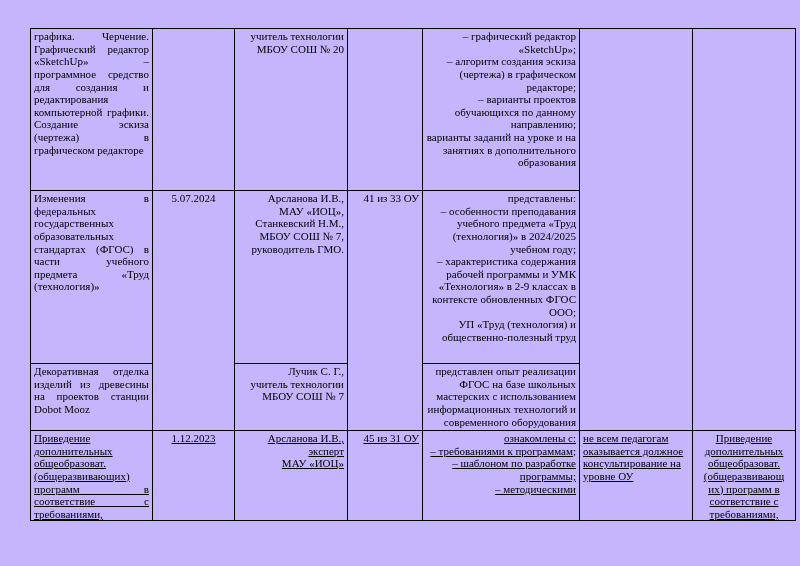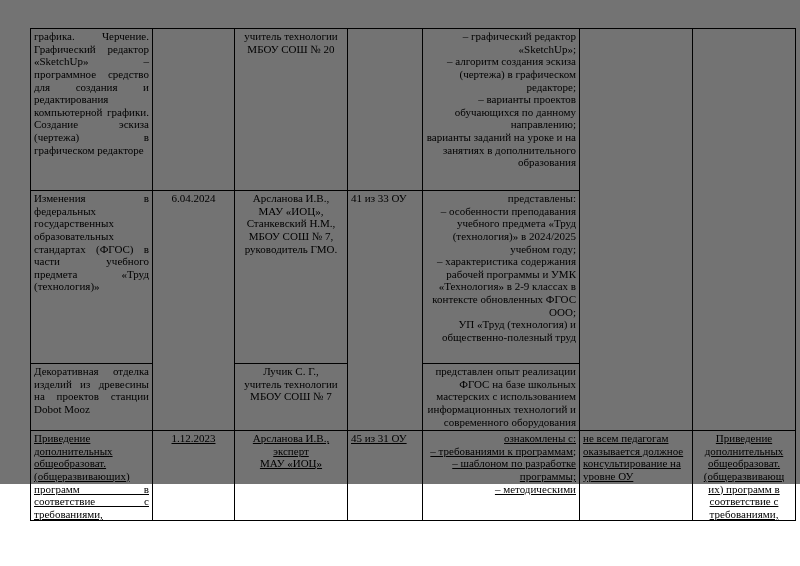--- a/index.html
+++ b/index.html
@@ -6,22 +6,22 @@
   html, body {
     width: 800px; height: 566px;
     background: #ffffff;
     overflow: hidden;
     font-family: "Liberation Serif", "DejaVu Serif", serif;
     color: #000000;
   }
   .page {
     position: absolute;
     top: 0; left: 0;
-    width: 800px; height: 484px;
-    background: #737373;
+    width: 800px; height: 566px;
+    background: #c4b5fd;
   }
   table.doc-table {
     position: absolute;
     top: 28px; left: 30px;
     width: 765px;
     border-collapse: collapse;
     table-layout: fixed;
   }
   td {
     border: 1px solid #000000;
@@ -32,22 +32,22 @@
     white-space: pre-line;
     overflow: hidden;
     overflow-wrap: break-word;
   }
   tr.r1 { height: 162px; }
   tr.r2 { height: 173px; }
   tr.r3 { height: 67px; }
   tr.r4 { height: 90px; text-decoration: underline; }
   td.topic      { text-align: justify; }
   td.date       { text-align: center; }
-  td.presenter  { text-align: center; margin-left: 28px; }
-  td.attendance { text-align: left; margin-top: 22px; }
+  td.presenter  { text-align: right; margin-left: 28px; }
+  td.attendance { text-align: right; margin-top: 22px; }
   td.results    { text-align: right; }
   td.problems   { text-align: left; }
   td.actions    { text-align: center; }
 </style>
 </head>
 <body>
 
 <div class="page">
   <table class="doc-table">
     <colgroup>
@@ -68,21 +68,21 @@
         <td class="attendance"></td>
         <td class="results">– графический редактор «SketchUp»;
 – алгоритм создания эскиза (чертежа) в графическом редакторе;
 – варианты проектов обучающихся по данному направлению;
 варианты заданий на уроке и на занятиях в дополнительного образования</td>
         <td class="problems" rowspan="3"></td>
         <td class="actions" rowspan="3"></td>
       </tr>
       <tr class="r2">
         <td class="topic">Изменения в федеральных государственных образовательных стандартах (ФГОС) в части учебного предмета «Труд (технология)»</td>
-        <td class="date" rowspan="2">6.04.2024</td>
+        <td class="date" rowspan="2">5.07.2024</td>
         <td class="presenter">Арсланова И.В.,
 МАУ «ИОЦ»,
 Станкевский Н.М.,
 МБОУ СОШ № 7,
 руководитель ГМО.</td>
         <td class="attendance" rowspan="2">41 из 33 ОУ</td>
         <td class="results">представлены:
 – особенности преподавания учебного предмета «Труд (технология)» в 2024/2025 учебном году;
 – характеристика содержания рабочей программы и УМК «Технология» в 2-9 классах в контексте обновленных ФГОС ООО;
 УП «Труд (технология) и общественно-полезный труд</td>

